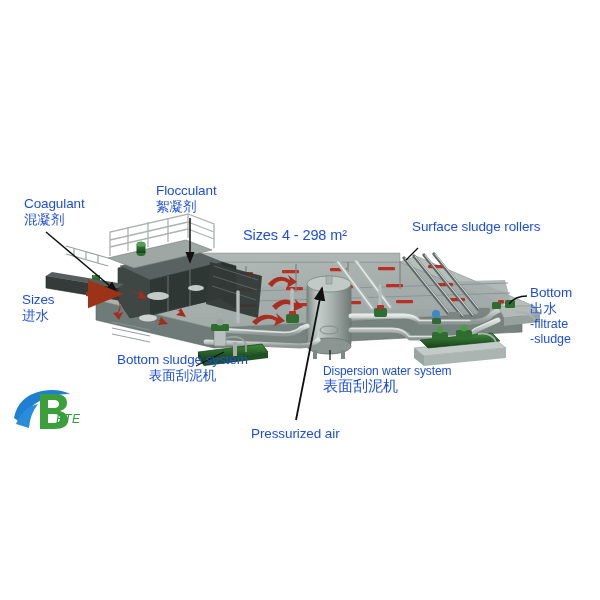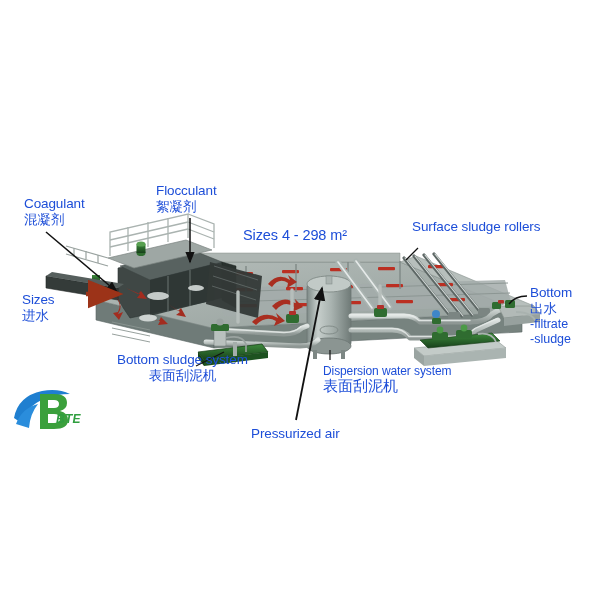--- a/index.html
+++ b/index.html
@@ -26,21 +26,21 @@
   .lbl .cn { font-size: 13.5px; font-family: "DejaVu Sans", sans-serif; }
   .lbl .sub { font-size: 12.5px; }
 
   
   #overlay { position: absolute; left: 0; top: 0; width: 600px; height: 600px; }
 
   
   .logo-wrap { position: absolute; left: 12px; top: 384px; width: 92px; height: 50px; }
   .logo-text {
     position: absolute; left: 44px; top: 28px;
-    font-size: 12px; font-weight: bold; font-style: italic;
+    font-size: 12px; font-weight: normal; font-style: italic;
     color: #2f9e3f; letter-spacing: 0.3px;
   }
 </style>
 </head>
 <body>
 
 <div id="page">
 
   <svg id="equipment" width="600" height="600" viewBox="0 0 600 600" style="position:absolute;left:0;top:0;">
     <defs>

